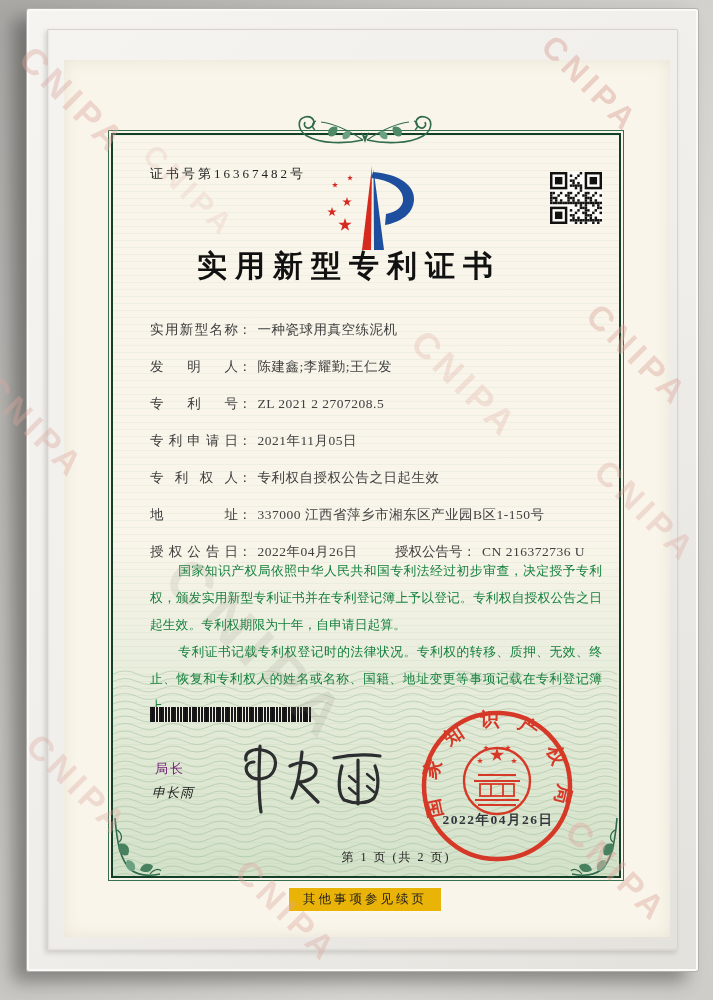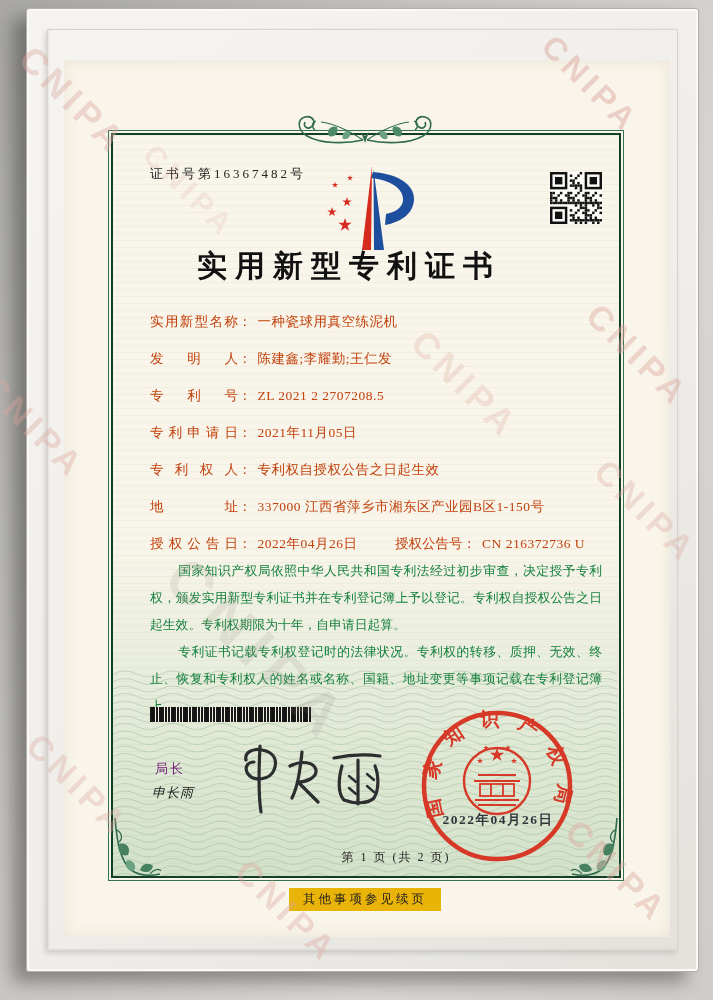--- a/index.html
+++ b/index.html
@@ -48,21 +48,21 @@
   .orn-br{left:506px;top:756px;transform:scaleX(-1);}
   
   .certnum{position:absolute;left:86px;top:105px;font-size:13px;letter-spacing:3px;color:#222;}
   .logo{position:absolute;left:251px;top:102px;width:115px;height:95px;}
   .qr{position:absolute;left:486px;top:112px;width:52px;height:52px;background:#fdfcf8;}
   .title{
     position:absolute;left:44px;top:186px;width:474px;text-align:center;
     font-size:30px;font-weight:700;color:#111;letter-spacing:8px;text-indent:8px;
   }
   
-  .fields{position:absolute;left:86px;top:255px;width:462px;font-size:13.5px;color:#c2410c;}
+  .fields{position:absolute;left:86px;top:263px;width:462px;font-size:13.5px;color:#404040;}
   .frow{line-height:14px;margin-bottom:23px;white-space:nowrap;position:relative;}
   .flabel{display:inline-block;width:88px;text-align:justify;text-align-last:justify;vertical-align:top;}
   .fcolon{display:inline-block;margin-right:6px;}
   .fvalue{letter-spacing:.5px;}
   .fgroup2{position:absolute;left:245px;top:0;}
   
   .paras{
     position:absolute;left:86px;top:498px;width:452px;
     font-size:12.8px;line-height:27px;text-align:justify;color:#15803d;
   }

